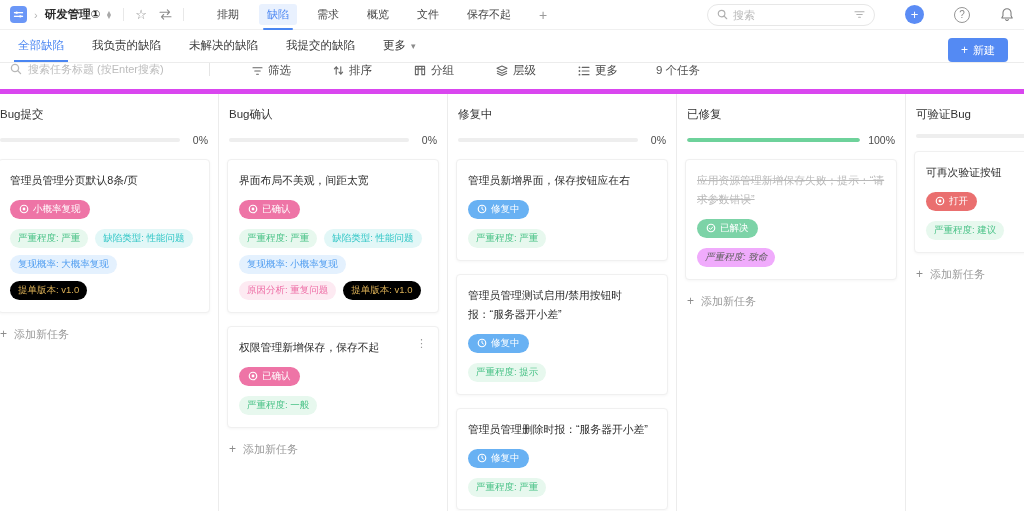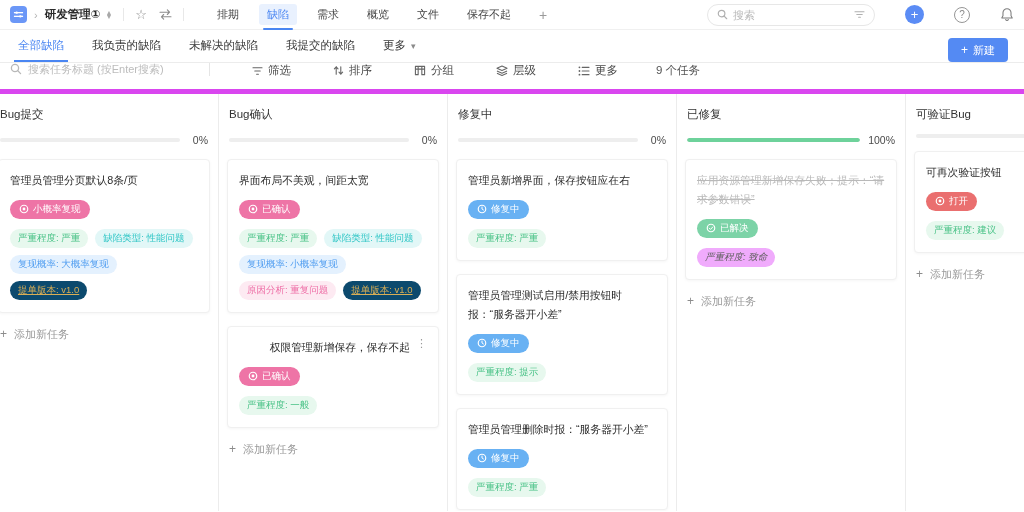--- a/index.html
+++ b/index.html
@@ -72,36 +72,36 @@
     padding:13px 8px 0; }
   .col-name { font-size:11.5px; color:#333; padding:0 2px; }
   .progress-row { display:flex; align-items:center; gap:8px; margin-top:12px; padding:0 2px; }
   .track { flex:1; height:4px; background:#eeeeee; border-radius:2px; overflow:hidden; }
   .fill { height:100%; width:0; background:#6ed29b; border-radius:2px; }
   .pct { font-size:10.5px; color:#4a4a4a; min-width:20px; text-align:right; }
   .col:last-child .pct { display:none; }
 
   .card { background:#fff; border:1px solid #f0f0f0; border-radius:4px;
     box-shadow:0 1px 3px rgba(0,0,0,.04); padding:11px 11px 12px; margin-top:13px; }
-  .card-head { display:flex; justify-content:flex-end; align-items:flex-start; }
+  .card-head { display:flex; justify-content:space-between; align-items:flex-start; }
   .card-title { font-size:10.8px; color:#2b2b2b; line-height:1.75; }
   .card-title.strike { color:#b9b9b9; text-decoration:line-through; }
   .kebab { color:#9a9a9a; font-size:11px; line-height:11px; padding-left:6px; }
   .badge { display:inline-flex; align-items:center; gap:4px; color:#fff; font-size:9.5px;
     padding:3px 9px; border-radius:10px; margin-top:10px; }
   .badge.pink  { background:#ee74a6; }
   .badge.blue  { background:#68b1f3; }
   .badge.green { background:#7cd3a7; }
   .badge.red   { background:#ea6f6f; }
   .tags { display:flex; flex-wrap:wrap; gap:7px; margin-top:10px; }
   .tag { font-size:9.5px; padding:3px 8px; border-radius:10px; white-space:nowrap; }
   .tag.green  { background:#e7f8ee; color:#49c287; }
   .tag.cyan   { background:#e2f7f7; color:#30c6c6; }
   .tag.blue   { background:#e4f1fe; color:#4e9cf0; }
-  .tag.yellow { background:#0c4a6e; color:#d9ae55;text-decoration:underline; }
+  .tag.yellow { background:#000000; color:#d9ae55; }
   .tag.pink   { background:#fdeaf2; color:#ee6ea6; }
   .tag.gray   { background:#f0abfc; color:#5f5f5f;font-style:italic; }
   .add-task { display:flex; align-items:center; gap:7px; color:#9a9a9a; font-size:11px;
     margin-top:14px; padding:0 2px; }
   .add-task .plus { font-size:12px; color:#8c8c8c; }
 </style>
 </head>
 <body>
 
 <div class="navbar">

